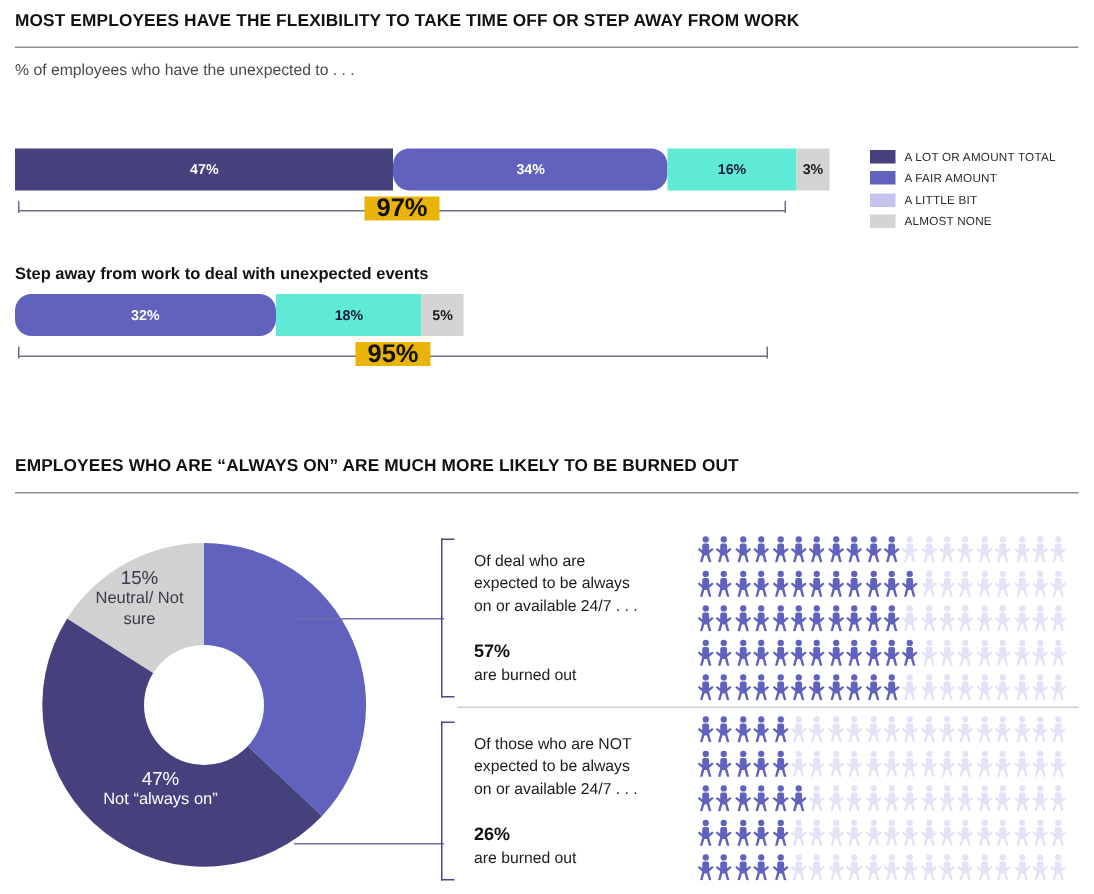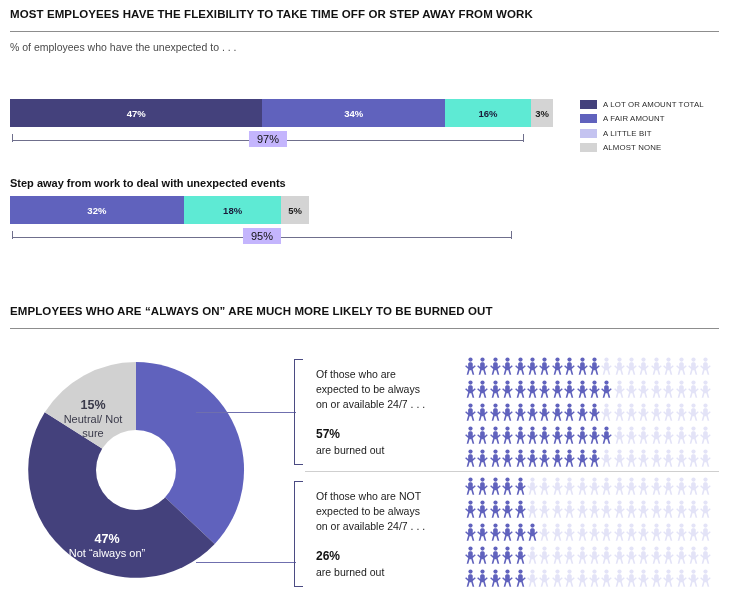--- a/index.html
+++ b/index.html
@@ -54,21 +54,21 @@
   .seg {
     display: flex;
     align-items: center;
     justify-content: center;
     font-size: 9.5px;
     font-weight: bold;
     color: #ffffff;
     overflow: hidden;
   }
   .seg.dark  { background: #44417c; }
-  .seg.mid   { background: #6062bd; }
+  .seg.mid   { background: #6062bd; border-radius: 11px; }
   .seg.light { background: #5eead4; color: #1b1b3a; }
   .seg.gray  { background: #d4d4d4; color: #1b1b1b; }
 
   
   .bracket {
     position: absolute;
     height: 16px;
   }
   .bracket .bk-line {
     position: absolute;
@@ -82,24 +82,24 @@
     width: 1px; height: 8px;
     background: #6f6f8c;
   }
   .bracket .bk-tick.l { left: 0; }
   .bracket .bk-tick.r { right: 0; }
   .bracket .bk-val {
     position: absolute;
     top: -2px;
     left: 50%;
     transform: translateX(-50%);
-    background: #c4b5fd;
+    background: #eab308;
     padding: 0 8px;
-    font-size: 11px;
-    font-weight: normal;
+    font-size: 17px;
+    font-weight: bold;
     color: #111111;
     line-height: 16px;
   }
 
   
   .legend { position: absolute; }
   .legend-row {
     display: flex;
     align-items: center;
     height: 14.5px;
@@ -117,21 +117,21 @@
   }
 
   
   .donut-wrap { position: absolute; }
   .donut-lbl {
     position: absolute;
     text-align: center;
     line-height: 1.22;
     white-space: nowrap;
   }
-  .donut-lbl .big { font-size: 12.5px; font-weight: bold; display: block; margin-top: 20px; }
+  .donut-lbl .big { font-size: 12.5px; font-weight: normal; display: block; }
   .donut-lbl .sm  { font-size: 11px; display: block; }
   .donut-lbl.on-purple { color: #ffffff; }
   .donut-lbl.on-gray   { color: #3a3a4a; }
 
   
   .callout { position: absolute; }
   .callout .cbracket {
     position: absolute;
     left: 0; top: 0;
     width: 9px; height: 100%;
@@ -265,21 +265,21 @@
   </div>
 
   <div class="connector" style="left:196px; top:412px; width:100px;"></div>
   <div class="connector" style="left:196px; top:562px; width:100px;"></div>
 
   <div class="thin-divider" style="left:305px; top:471px; width:414px;"></div>
 
   <div class="callout" style="left:294px; top:359px; width:175px; height:106px;">
     <div class="cbracket"></div>
     <div class="ctext">
-      <span>Of those who are</span><br>
+      <span>Of deal who are</span><br>
       <span>expected to be always</span><br>
       <span>on or available 24/7 . . .</span>
     </div>
     <div class="cstat" style="top:68px;">57%</div>
     <div class="csub" style="top:85px;">are burned out</div>
   </div>
 
   <div class="callout" style="left:294px; top:481px; width:175px; height:106px;">
     <div class="cbracket"></div>
     <div class="ctext">

